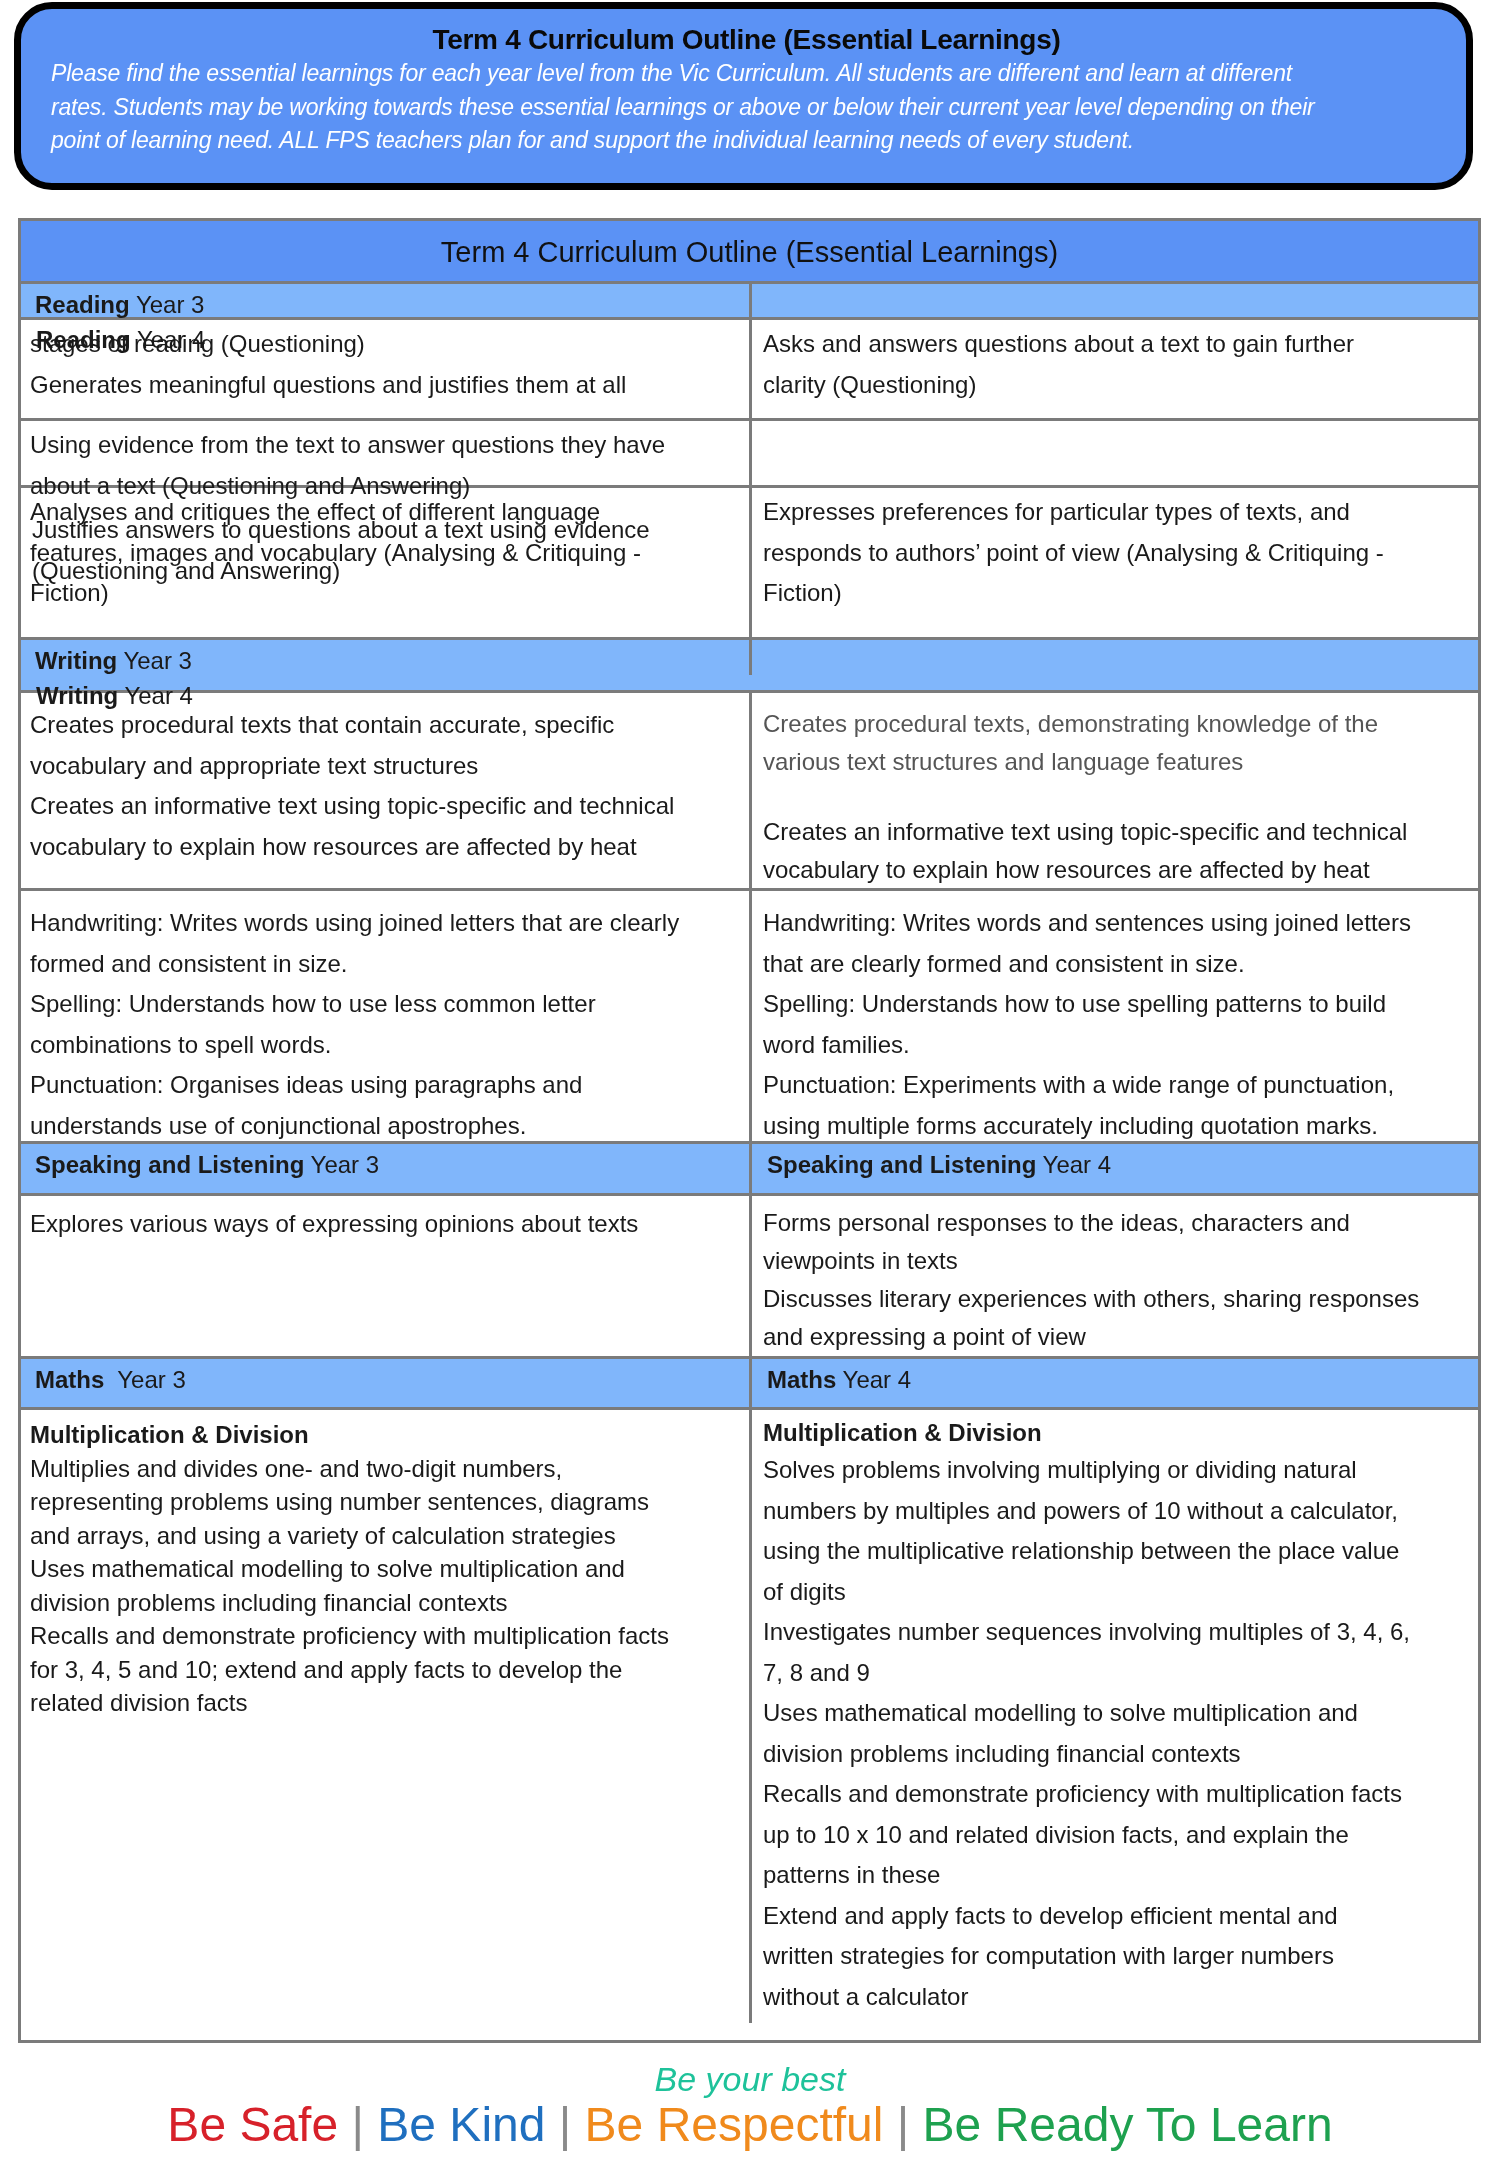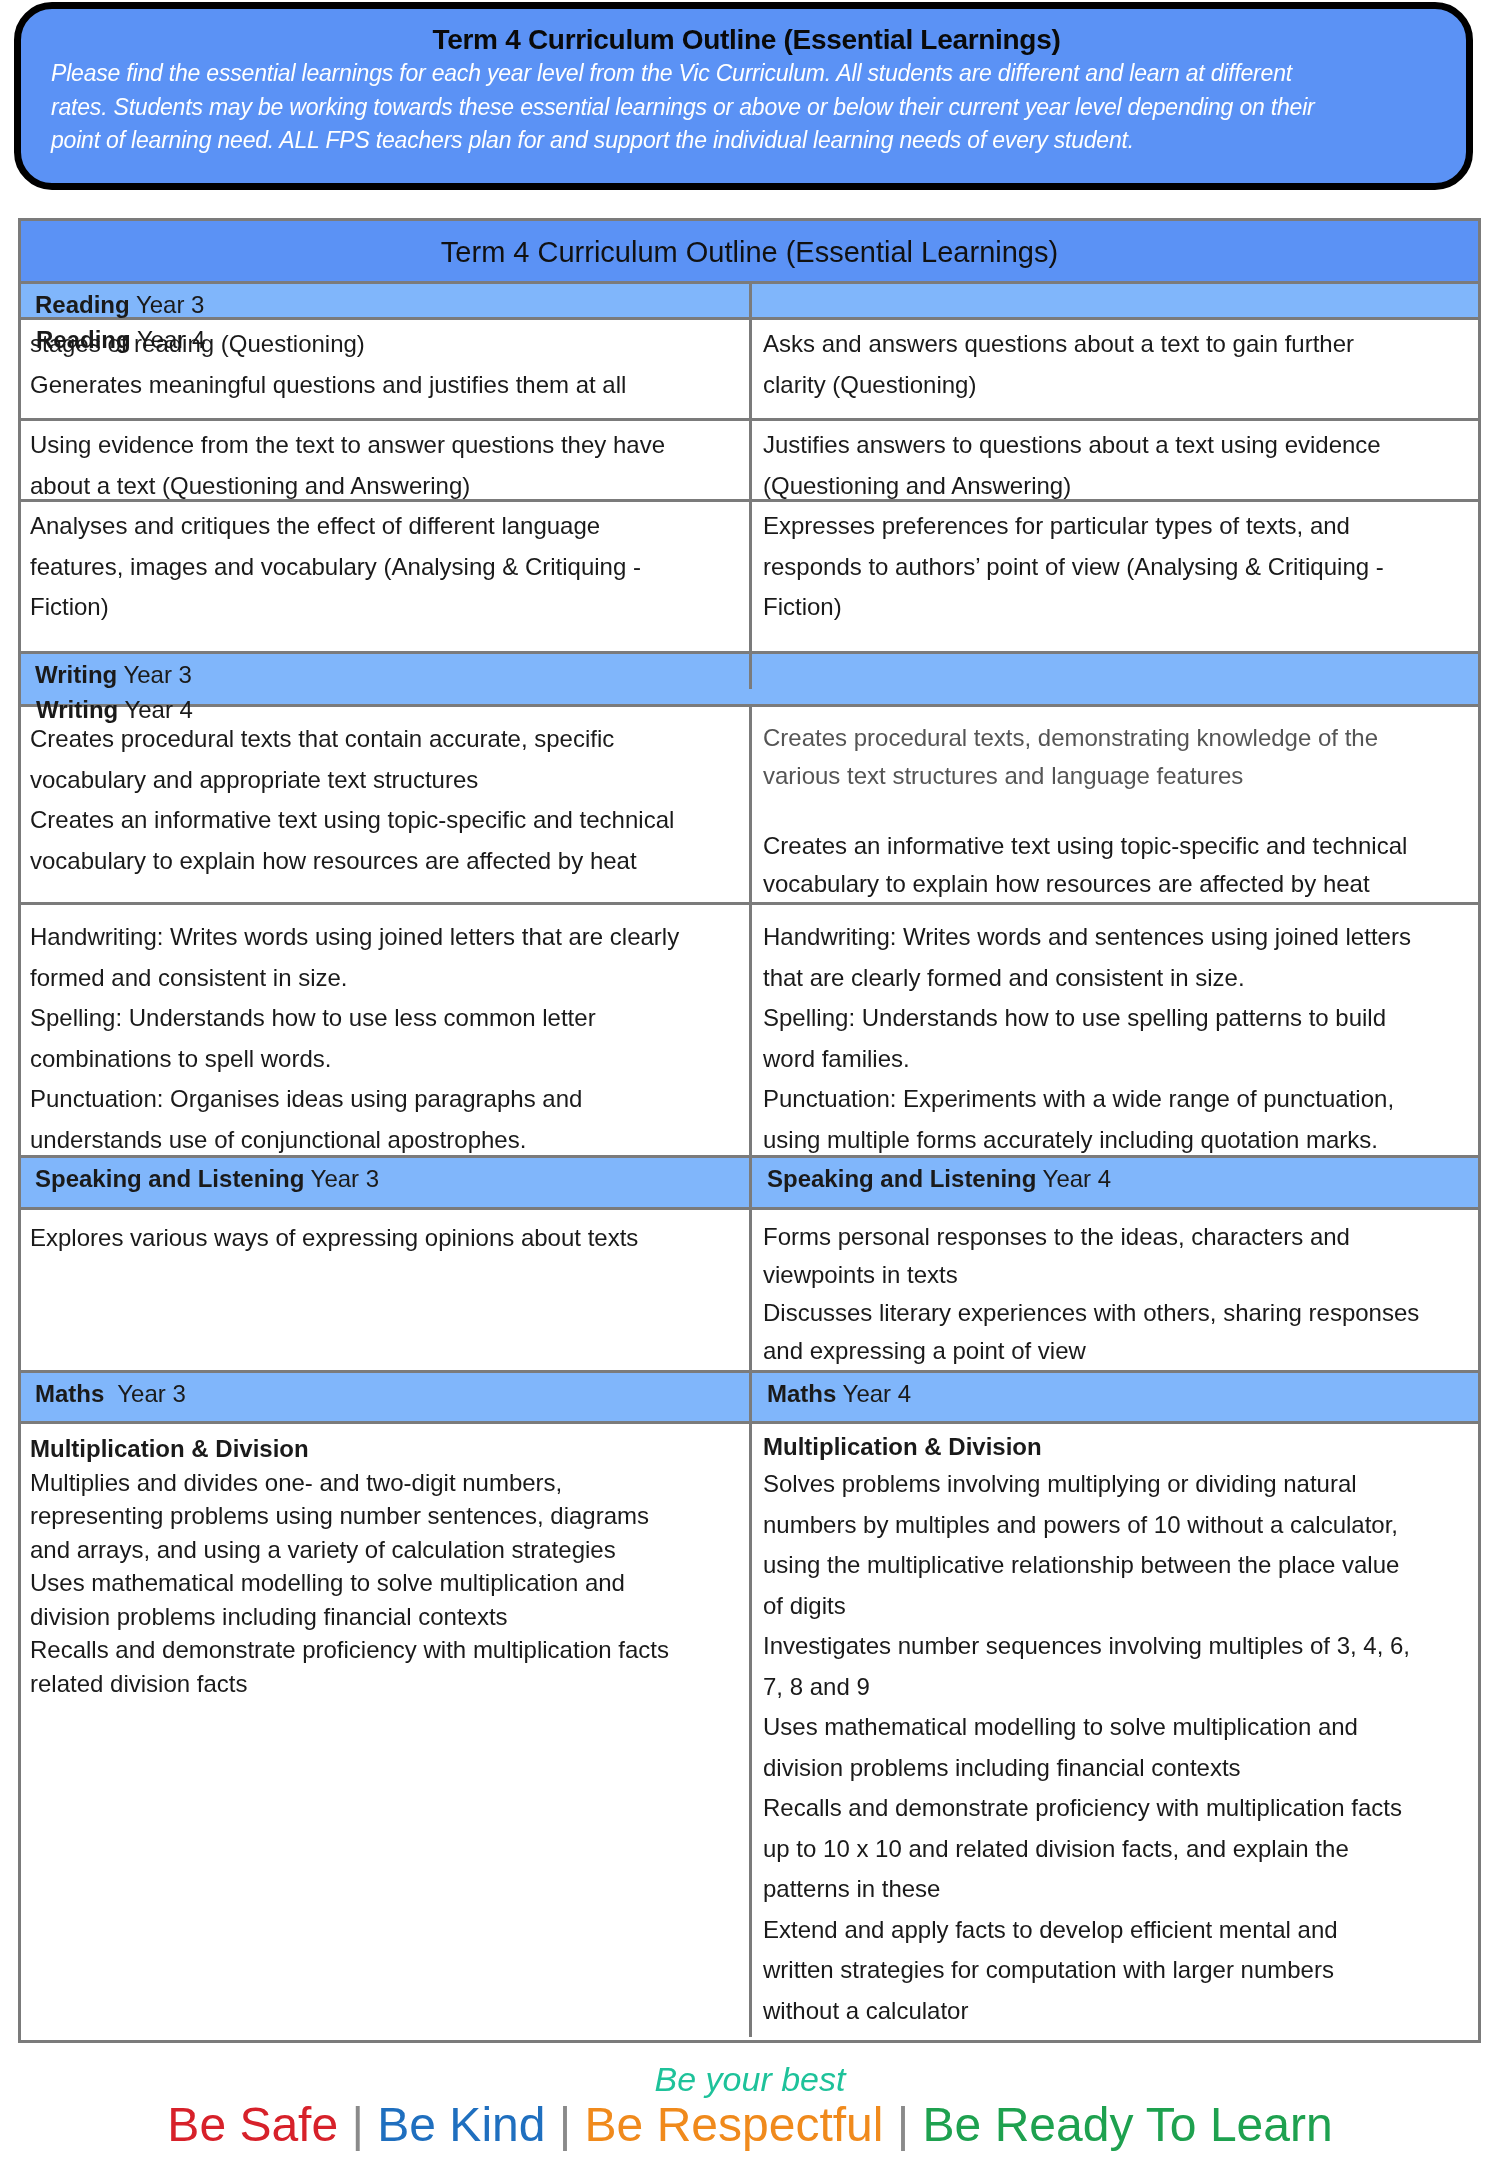--- a/index.html
+++ b/index.html
@@ -67,21 +67,21 @@
   <div class="row body" style="height:101px;">
     <div class="cell left">
       <span class="line">stages of reading (Questioning)</span>
       <span class="line">Generates meaningful questions and justifies them at all</span>
     </div>
     <div class="cell right">
       <span class="line">Asks and answers questions about a text to gain further</span>
       <span class="line">clarity (Questioning)</span>
     </div>
   </div>
-  <div class="row body" style="height:81px;">
+  <div class="row body" style="height:67px;flex-direction:column;">
     <div class="cell left">
       <span class="line">Using evidence from the text to answer questions they have</span>
       <span class="line">about a text (Questioning and Answering)</span>
     </div>
     <div class="cell right">
       <span class="line">Justifies answers to questions about a text using evidence</span>
       <span class="line">(Questioning and Answering)</span>
     </div>
   </div>
   <div class="row body" style="height:152px;">
@@ -157,20 +157,21 @@
   </div>
   <div class="row body maths" style="flex:1; height:613px;">
     <div class="cell left">
       <span class="subhead">Multiplication &amp; Division</span>
       <span class="line">Multiplies and divides one- and two-digit numbers,</span>
       <span class="line">representing problems using number sentences, diagrams</span>
       <span class="line">and arrays, and using a variety of calculation strategies</span>
       <span class="line">Uses mathematical modelling to solve multiplication and</span>
       <span class="line">division problems including financial contexts</span>
       <span class="line">Recalls and demonstrate proficiency with multiplication facts</span>
+      <span class="line">for 3, 4, 5 and 10; extend and apply facts to develop the</span>
       <span class="line">related division facts</span>
     </div>
     <div class="cell right">
       <span class="subhead" style="line-height:34px;">Multiplication &amp; Division</span>
       <span class="line">Solves problems involving multiplying or dividing natural</span>
       <span class="line">numbers by multiples and powers of 10 without a calculator,</span>
       <span class="line">using the multiplicative relationship between the place value</span>
       <span class="line">of digits</span>
       <span class="line">Investigates number sequences involving multiples of 3, 4, 6,</span>
       <span class="line">7, 8 and 9</span>

